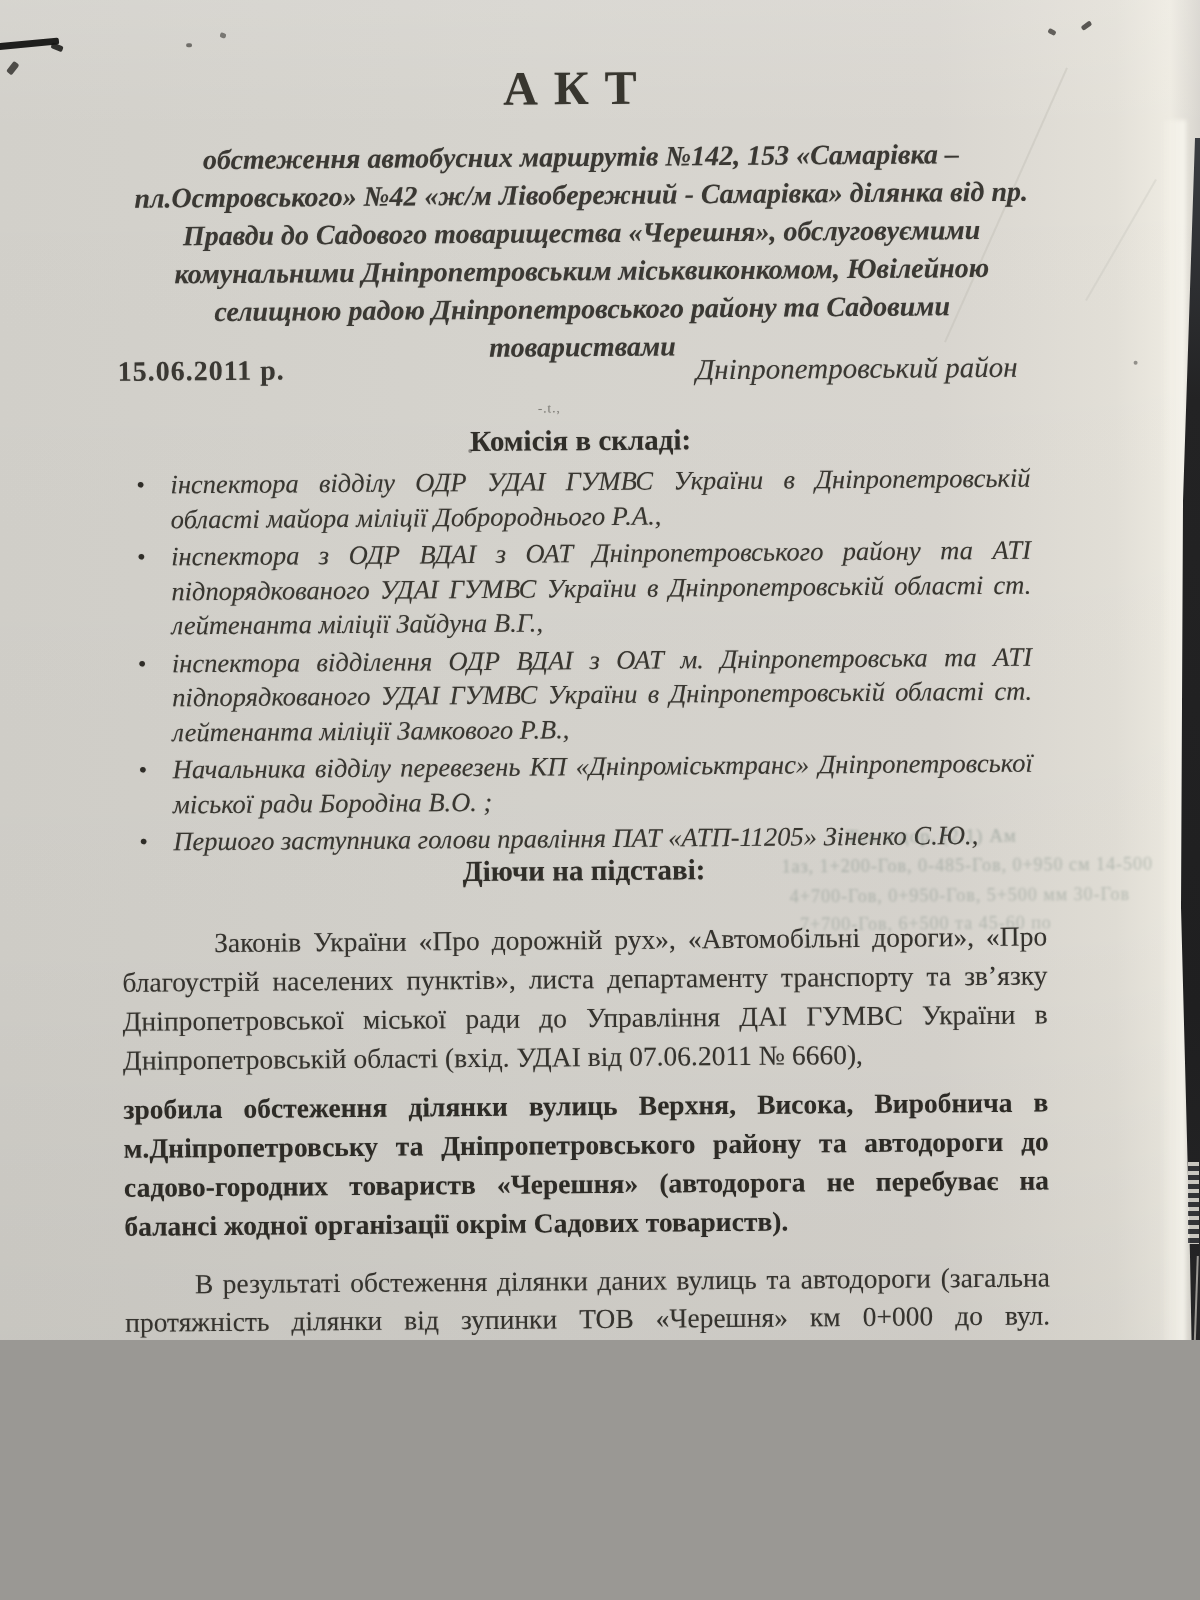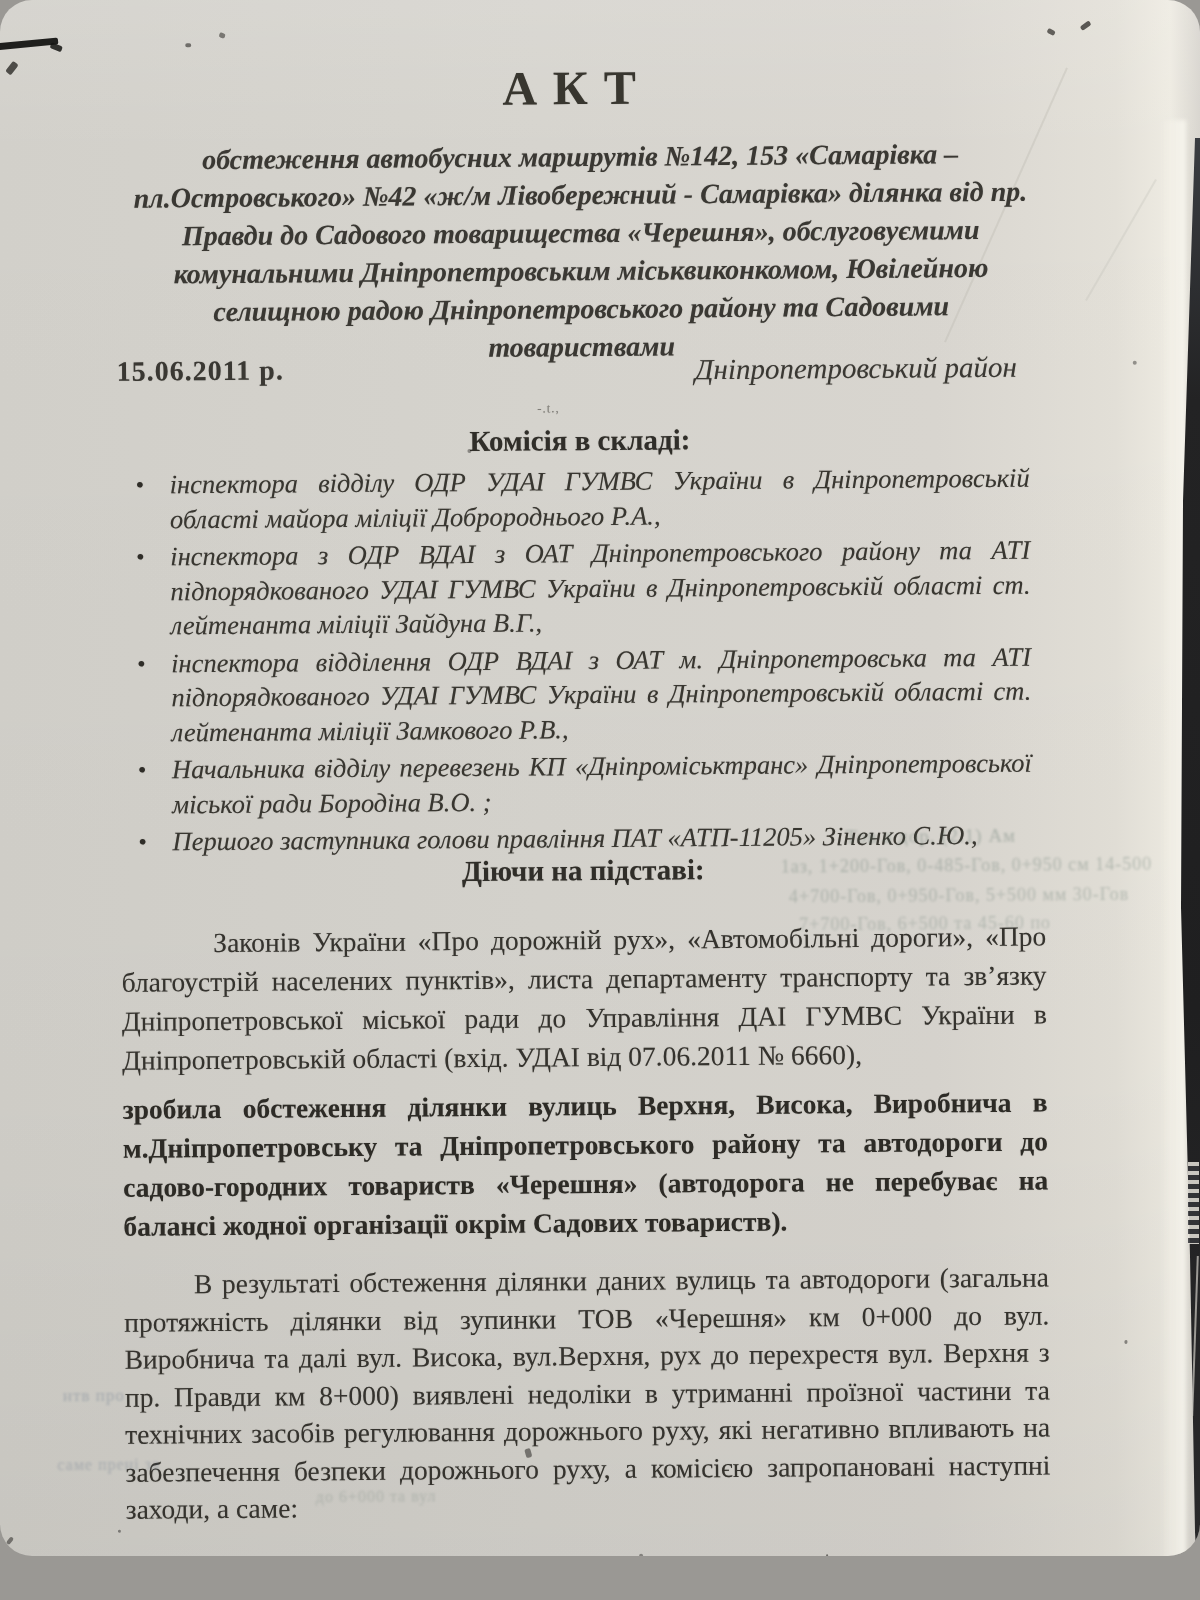--- a/index.html
+++ b/index.html
@@ -1,26 +1,25 @@
 <!DOCTYPE html>
 <html><head>
 <meta charset="utf-8">
 <style>
   html,body{margin:0;padding:0;background:#9a9894;}
   .page{
     position:relative;
-    width:1200px;height:1556px;
+    width:1200px;height:1340px;
     margin:0 auto;
     overflow:hidden;
     background:
       linear-gradient(to bottom, rgba(255,255,255,.10) 0%, rgba(255,255,255,0) 10%, rgba(0,0,0,.02) 70%, rgba(0,0,0,.05) 100%),
       linear-gradient(to right, #d2d0ca 0%, #d6d4ce 45%, #d9d6d0 78%, #e3e0d8 93%, #eeebe2 97.5%, #d8d5cf 100%);
     font-family:"Liberation Serif","DejaVu Serif",serif;
     color:#34322e;
-    border-radius:32px;
   }
   .content{
     position:absolute;left:0;top:0;right:0;bottom:0;
     transform:rotate(-0.45deg);
     transform-origin:50% 50%;
     text-shadow:0 0 1px rgba(52,50,44,.35);
   }
   .title{
     position:absolute;top:60px;left:120px;width:925px;
     text-align:center;font-size:48px;font-weight:bold;

